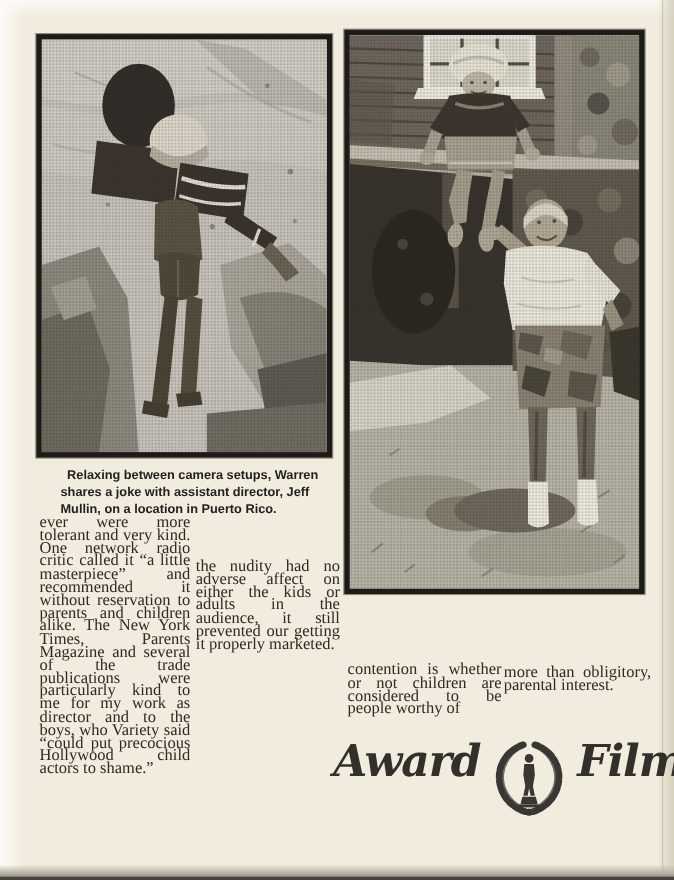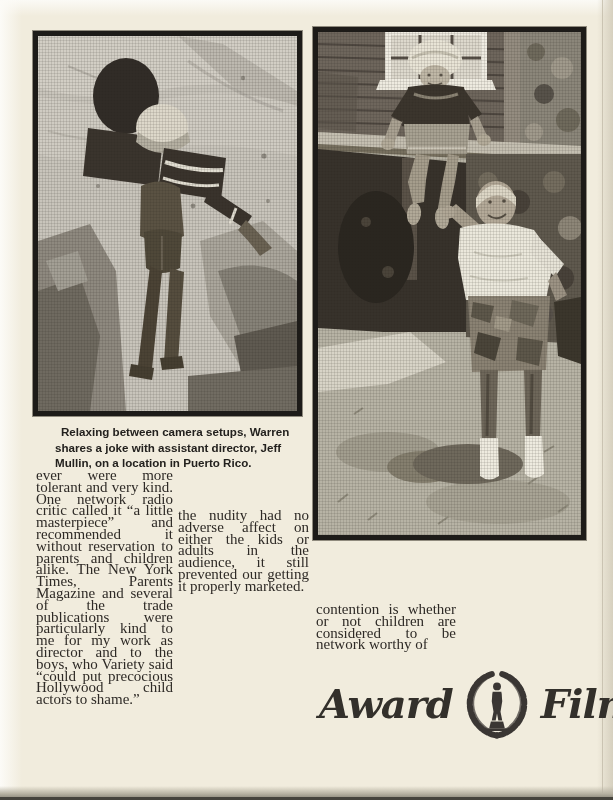--- a/index.html
+++ b/index.html
@@ -24,21 +24,21 @@
   .caption-right{left:338px;top:551px;width:252px;}
   
   .col{position:absolute;font-size:15px;line-height:11.8px;color:#2e2a26;text-align:justify;}
   .col p{margin:0 0 7px 0;}
   .col p.indent{text-indent:13px;}
   .col1{left:36px;top:470px;width:137px;}
   .col2{left:178px;top:470px;width:131px;margin-top:40px;}
   .col3{left:316px;top:604px;width:140px;}
   .col4{left:458px;top:606px;width:134px;}
   
-  .logo{position:absolute;left:319px;top:668px;width:292px;height:70px;display:flex;align-items:center;gap:9px;}
+  .logo{position:absolute;left:303px;top:668px;width:292px;height:70px;display:flex;align-items:flex-start;gap:9px;}
   .logo-word{font-family:"DejaVu Serif",serif;font-style:italic;font-weight:bold;font-size:40px;color:#33302b;letter-spacing:-1px;white-space:nowrap;}
   .logo-emblem{width:70px;height:76px;flex:0 0 auto;}
 </style>
 </head>
 <body>
 
 <div class="page">
 
   <div class="edge-top"></div>
   <div class="edge-left"></div>
@@ -214,21 +214,24 @@
 
   <div class="caption caption-left">Relaxing between camera setups, Warren shares a joke with assistant director, Jeff Mullin, on a location in Puerto Rico.</div>
 
   <div class="col col1">
     <p>ever were more tolerant and very kind.  One network radio critic called it “a little masterpiece” and recommended it without reservation to parents and children alike.  The New York Times, Parents Magazine and several of the trade publications were particularly kind to me for my work as director and to the boys, who Variety said “could put precocious Hollywood child actors to shame.”</p>
   </div>
   <div class="col col2">
     <p>the nudity had no adverse affect on either the kids or adults in the audience, it still prevented our getting it properly marketed.</p>
   </div>
   <div class="col col3">
-    <p>contention is whether or not children are considered to be network worthy of</p>
+    <p>contention is whether or not children are considered to be people worthy of</p>
+  </div>
+  <div class="col col4">
+    <p>more than obligitory, parental interest.</p>
   </div>
 
   <div class="logo">
     <span class="logo-word">Award</span>
     <svg class="logo-emblem" viewBox="0 0 80 84">
       <g fill="none" stroke="#3a3633" stroke-linecap="round">
         <path d="M34,9 C20,13 10,26 9,40 C8,55 16,69 30,76 C34,78 38,79 40,79" stroke-width="7" stroke-dasharray="5 3"></path>
         <path d="M46,9 C60,13 70,26 71,40 C72,55 64,69 50,76 C46,78 42,79 40,79" stroke-width="7" stroke-dasharray="5 3"></path>
         <path d="M33,12 C22,17 14,28 13,40 C12,53 19,65 30,72" stroke-width="2" opacity=".7"></path>
         <path d="M47,12 C58,17 66,28 67,40 C68,53 61,65 50,72" stroke-width="2" opacity=".7"></path>

